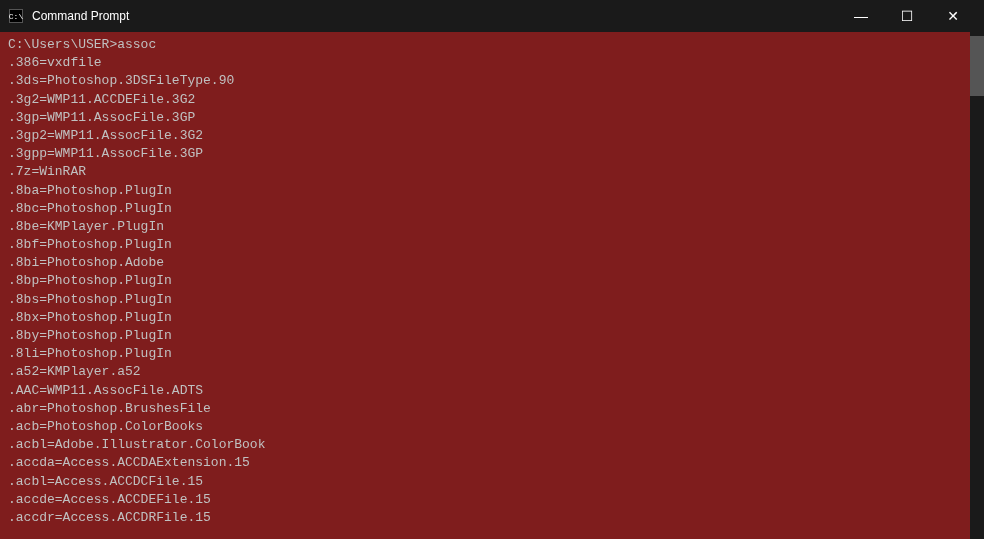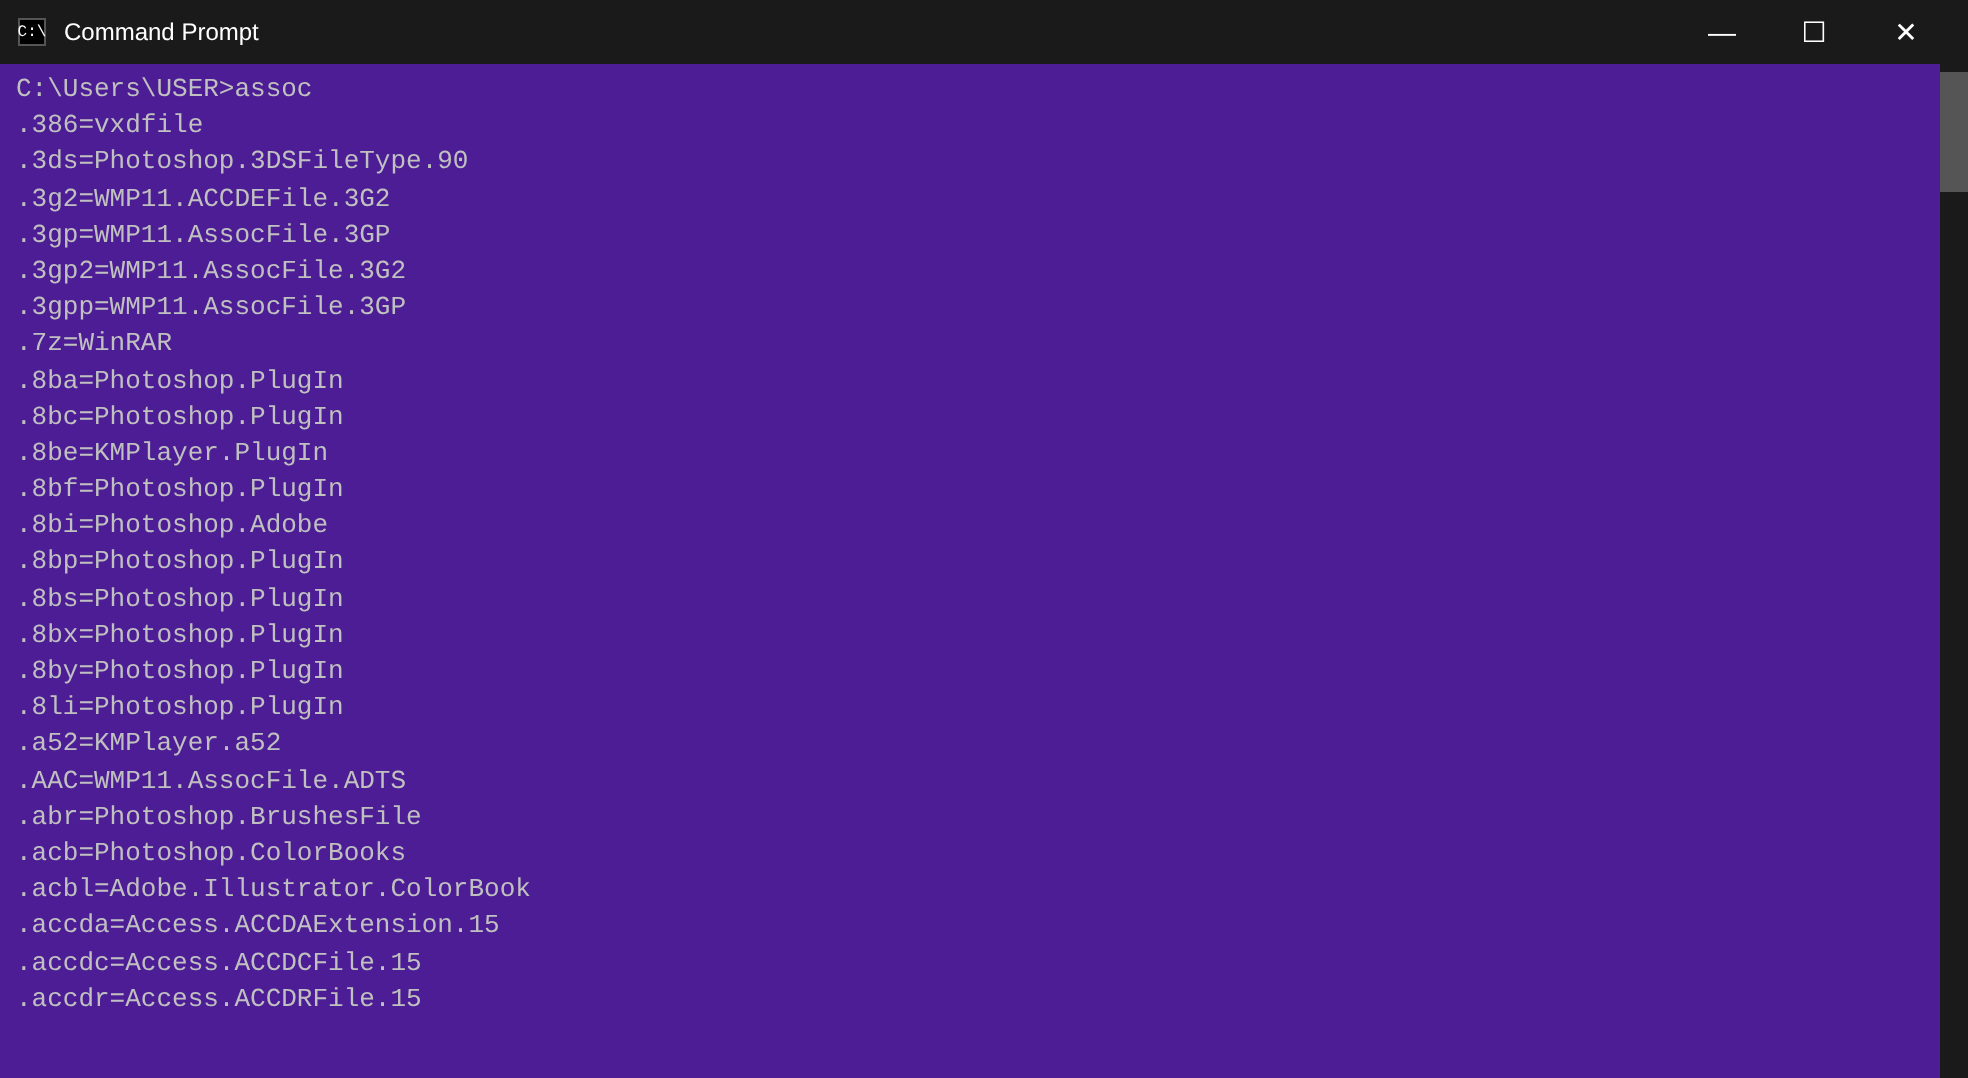--- a/index.html
+++ b/index.html
@@ -89,21 +89,21 @@
     }
 
     .content-area {
       display: flex;
       flex: 1;
       overflow: hidden;
     }
 
     .terminal-content {
       flex: 1;
-      background: #4c1d95;
+      background: #7f1d1d;
       color: #c0c0c0;
       font-family: 'Courier New', Courier, monospace;
       font-size: 13px;
       line-height: 1.4;
       padding: 4px 8px;
       overflow: hidden;
     }
 
     .terminal-line {
       white-space: pre;
@@ -162,20 +162,21 @@
         <div class="terminal-line">.8bs=Photoshop.PlugIn</div>
         <div class="terminal-line">.8bx=Photoshop.PlugIn</div>
         <div class="terminal-line">.8by=Photoshop.PlugIn</div>
         <div class="terminal-line">.8li=Photoshop.PlugIn</div>
         <div class="terminal-line">.a52=KMPlayer.a52</div>
         <div class="terminal-line">.AAC=WMP11.AssocFile.ADTS</div>
         <div class="terminal-line">.abr=Photoshop.BrushesFile</div>
         <div class="terminal-line">.acb=Photoshop.ColorBooks</div>
         <div class="terminal-line">.acbl=Adobe.Illustrator.ColorBook</div>
         <div class="terminal-line">.accda=Access.ACCDAExtension.15</div>
-        <div class="terminal-line">.accdc=Access.ACCDCFile.15</div>
+        <div class="terminal-line">.acbl=Access.ACCDCFile.15</div>
+        <div class="terminal-line">.accde=Access.ACCDEFile.15</div>
         <div class="terminal-line">.accdr=Access.ACCDRFile.15</div>
       </div>
     <div class="scrollbar">
       <div class="scrollbar-thumb"></div>
     </div>
   </div>
 </div>
 
 </body></html>

